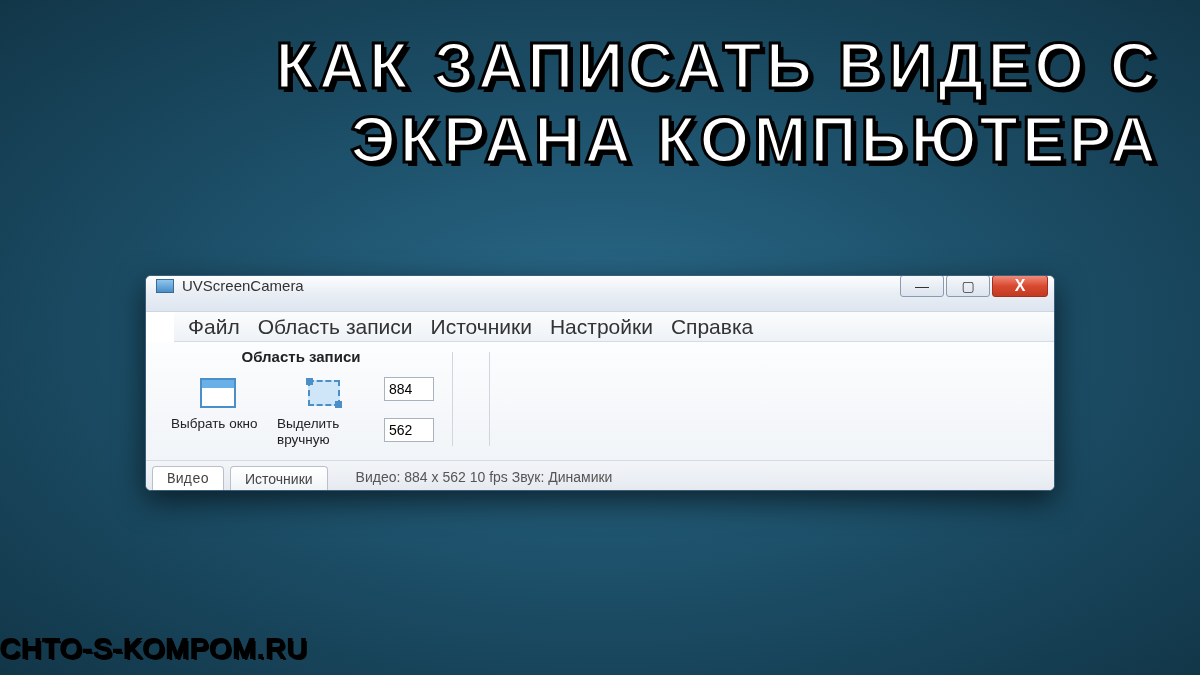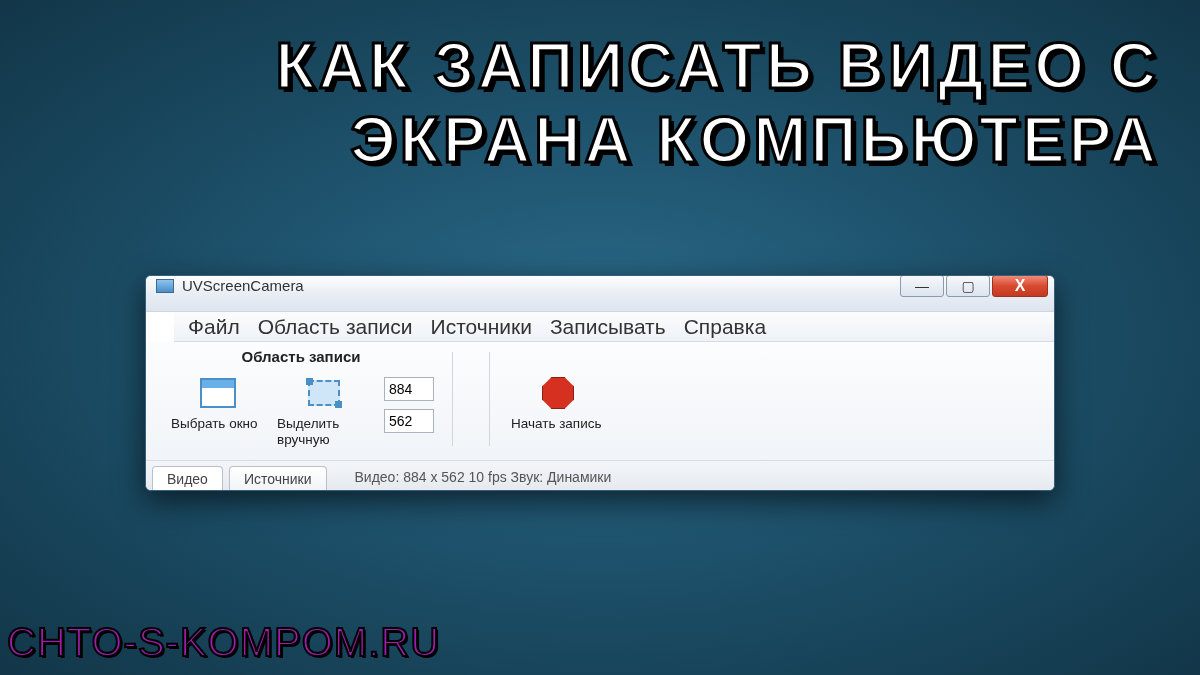--- a/index.html
+++ b/index.html
@@ -102,21 +102,21 @@
     color: #222;
     padding: 2px;
     border: 1px solid transparent;
     border-radius: 3px;
   }
   .tool-btn .icon-slot {
     height: 42px;
     display: flex; align-items: center; justify-content: center;
     margin-bottom: 2px;
   }
-  .dim-inputs { display: flex; flex-direction: column; gap: 8px; margin-top: 8px; margin-left: 4px; }
+  .dim-inputs { display: flex; flex-direction: column; gap: 17px; margin-top: 8px; margin-left: 4px; }
   .dim-inputs input {
     width: 50px; height: 24px;
     border: 1px solid #a8b2c0;
     font-size: 14px; padding: 0 4px;
     background: #fff;
   }
   .vsep { width: 1px; background: #d0d6e0; margin: 4px 10px; }
   .statusbar {
     height: 30px;
     background: linear-gradient(#f3f5f8, #e6eaf0);
@@ -130,29 +130,29 @@
     padding: 4px 14px 4px 14px;
     border: 1px solid #b8c0cc;
     border-bottom: none;
     background: linear-gradient(#fff, #f0f3f7);
     margin-left: 6px;
     border-radius: 4px 4px 0 0;
     position: relative;
     top: 1px;
     font-size: 14px;
   }
-  .tab.active { background: #fff; font-weight: 500; }
+  .tab.active { background: #fff; font-weight: 500; font-family: Liberation Mono, monospace; }
   .status-text { margin-left: 28px; padding-bottom: 5px; color: #555; text-align: right; }
   .watermark {
     position: absolute;
-    left: 7px; bottom: 10px;
+    left: 0; bottom: 10px;
     font-family: Impact, "Arial Black", sans-serif;
-    font-size: 40px;
+    font-size: 28px;
     letter-spacing: 1px;
-    color: #a21caf;
+    color: #000000;
     -webkit-text-stroke: 2px #000;
     text-shadow: 2px 2px 0 #000;
   }
   
   .ico-window{width:36px;height:30px;border:2px solid #4a8fc8;background:#fff;position:relative}
   .ico-window::before{content:"";position:absolute;left:0;right:0;top:0;height:8px;background:#6ab0e8}
   .ico-stack{width:36px;height:32px;position:relative}
   .ico-stack .a,.ico-stack .b{position:absolute;width:24px;height:20px;border:2px solid #4a8fc8;background:#fff}
   .ico-stack .a{left:0;top:0}.ico-stack .b{left:10px;top:10px;background:#cfe6f8}
   .ico-crop{width:32px;height:26px;border:2px dashed #4a8fc8;background:#cfe6f8;position:relative}
@@ -180,21 +180,21 @@
       <div class="win-btn">—</div>
       <div class="win-btn">▢</div>
       <div class="win-btn close">X</div>
     </div>
   </div>
 
   <div class="menubar">
     <span>Файл</span>
     <span>Область записи</span>
     <span>Источники</span>
-    <span>Записывать</span>
+    <span>Настройки</span>
     <span>Справка</span>
   </div>
 
   <div class="toolbar">
     <div class="group" style="flex:0 0 auto">
       <div class="group-title">Область записи</div>
       <div class="group-row">
         <div class="tool-btn">
           <div class="icon-slot">
               <div class="ico-window"></div>
@@ -218,28 +218,20 @@
 
     <div class="group">
       <div class="group-row">
       </div>
     </div>
 
     <div class="vsep"></div>
 
     <div class="group">
       <div class="group-title">&nbsp;</div>
-      <div class="group-row">
-        <div class="tool-btn">
-          <div class="icon-slot">
-              <div class="ico-stop"></div>
-            </div>
-          <div>Начать запись</div>
-        </div>
-      </div>
     </div>
   </div>
 
   <div class="statusbar">
     <div class="tab active">Видео</div>
     <div class="tab">Источники</div>
     <div class="status-text">Видео: 884 x 562  10 fps   Звук: Динамики</div>
   </div>
 </div>
 

